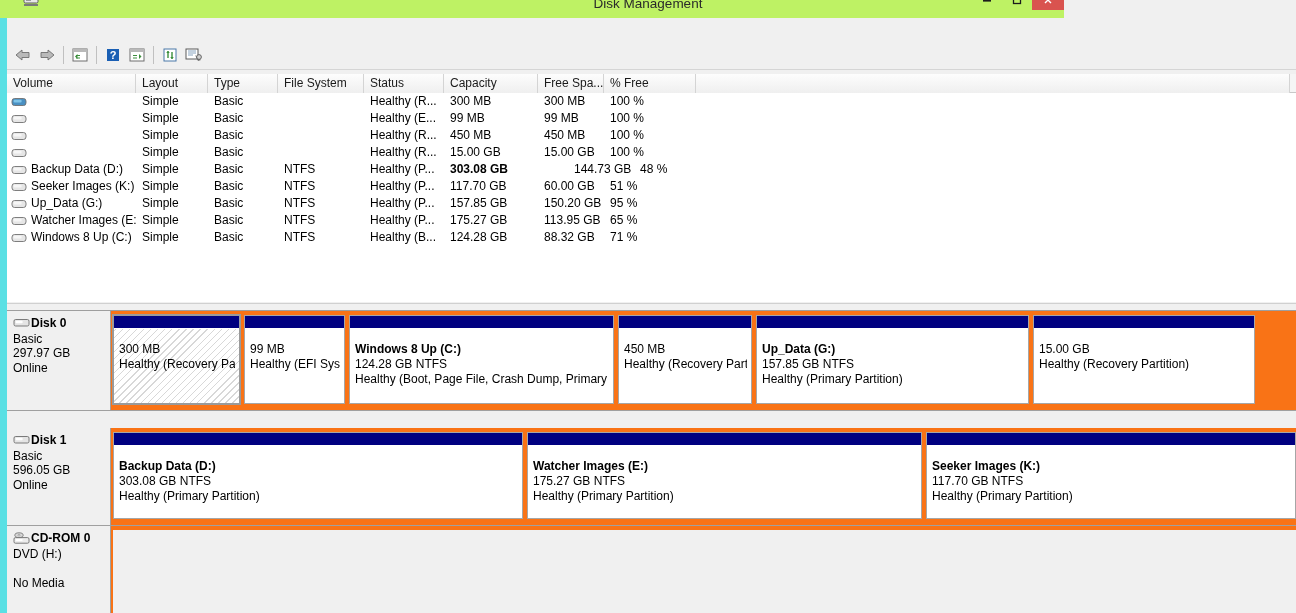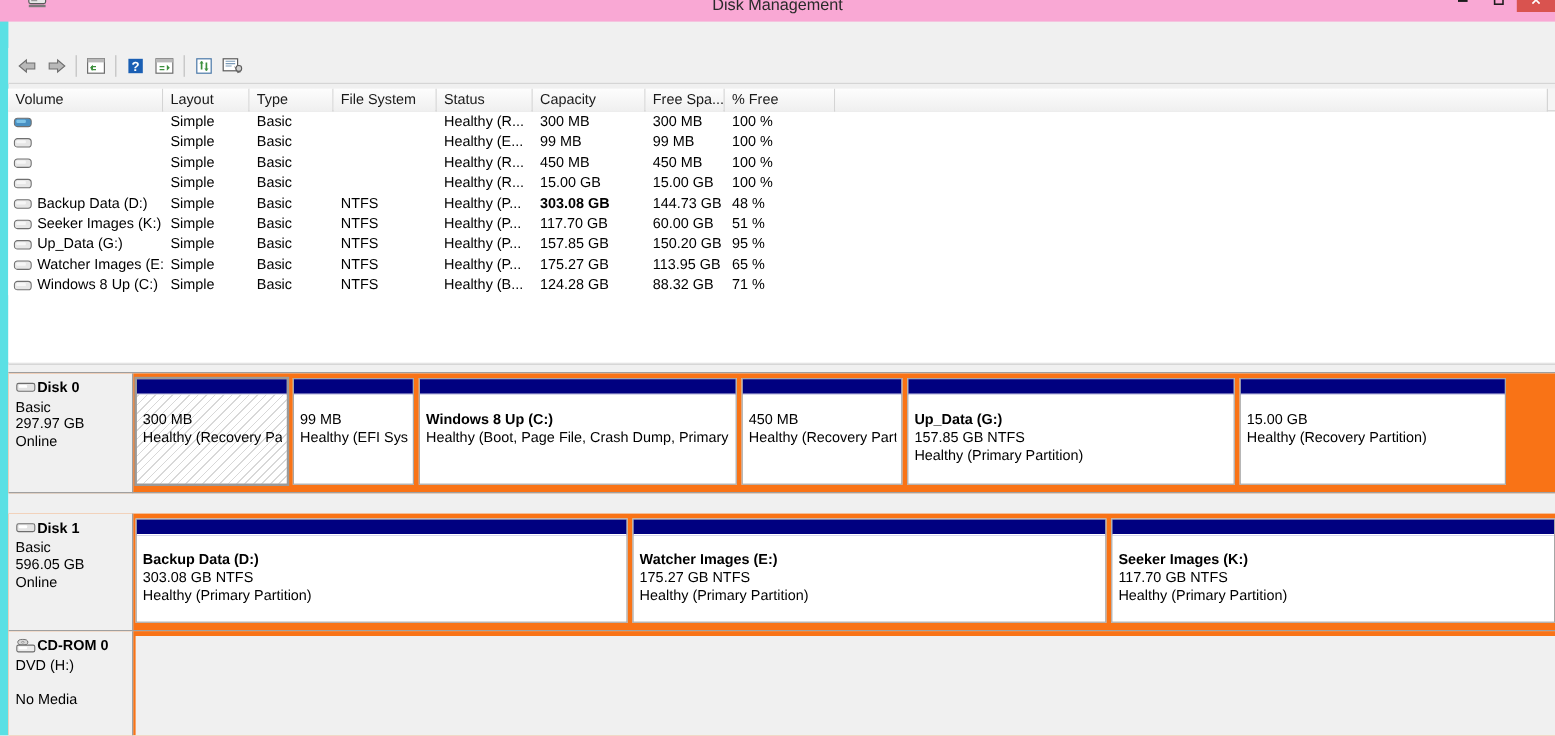--- a/index.html
+++ b/index.html
@@ -19,22 +19,22 @@
   }
 
   
   .win-edge-left {
     position: absolute; left: 0; top: 0; width: 7px; height: 613px;
     background: #5ae0e4;
   }
 
   
   .titlebar {
-    position: absolute; left: 0; top: 0; width: 1296px; height: 18px;
-    background: #f9a8d4;
+    position: absolute; left: 0; top: 0; width: 1064px; height: 18px;
+    background: #bef264;
   }
   .titlebar-icon {
     position: absolute; left: 22px; top: -8px; width: 18px; height: 16px;
   }
   .titlebar-title {
     position: absolute; left: 0; top: -4px; width: 1296px;
     text-align: center;
     font-size: 13.5px;
     color: #2a2a2a;
     font-family: "Liberation Sans", sans-serif;
@@ -349,21 +349,21 @@
                 <rect x="1" y="3.5" width="14" height="7" rx="2.6" fill="#e6e6e6" stroke="#707070" stroke-width="0.9"></rect>
                 <rect x="2.6" y="4.8" width="8" height="2.6" rx="1" fill="#f6f6f6"></rect>
               </svg></span>
             <span class="vol-label-wrap">Backup Data (D:)</span>
           </div>
           <div class="vr-cell" style="width: 72px; flex: 0 0 72px;">Simple</div>
           <div class="vr-cell" style="width: 70px; flex: 0 0 70px;">Basic</div>
           <div class="vr-cell" style="width: 86px; flex: 0 0 86px;">NTFS</div>
           <div class="vr-cell" style="width: 80px; flex: 0 0 80px;">Healthy (P...</div>
           <div class="vr-cell" style="width: 94px; flex: 0 0 94px; font-weight: bold;">303.08 GB</div>
-          <div class="vr-cell" style="width: 66px; flex: 0 0 66px;">144.73 GB</div>
+          <div class="vr-cell" style="width: 66px; flex: 0 0 66px; margin-left: 30px;">144.73 GB</div>
           <div class="vr-cell" style="width: 92px; flex: 0 0 92px;">48 %</div>
           <div class="vr-cell" style="flex: 1 1 auto;"></div>
         </div>
         <div class="vol-row">
           <div class="vr-cell vol-name" style="width: 129px; flex: 0 0 129px;">
             <span class="vol-icon"><svg width="16" height="13" viewBox="0 0 16 13">
                 <rect x="1" y="3.5" width="14" height="7" rx="2.6" fill="#e6e6e6" stroke="#707070" stroke-width="0.9"></rect>
                 <rect x="2.6" y="4.8" width="8" height="2.6" rx="1" fill="#f6f6f6"></rect>
               </svg></span>
             <span class="vol-label-wrap">Seeker Images (K:)</span>
@@ -460,20 +460,21 @@
               <div class="part-cap"></div>
               <div class="part-body">
                 <div class="part-line">99 MB</div>
                 <div class="part-line">Healthy (EFI System Partition)</div>
               </div>
             </div>
             <div class="partition" style="width: 265px; flex: 0 0 265px;">
               <div class="part-cap"></div>
               <div class="part-body">
                 <div class="part-line name">Windows 8 Up  (C:)</div>
+                <div class="part-line">124.28 GB NTFS</div>
                 <div class="part-line">Healthy (Boot, Page File, Crash Dump, Primary Partition)</div>
               </div>
             </div>
             <div class="partition" style="width: 134px; flex: 0 0 134px;">
               <div class="part-cap"></div>
               <div class="part-body">
                 <div class="part-line">450 MB</div>
                 <div class="part-line">Healthy (Recovery Partition)</div>
               </div>
             </div>

